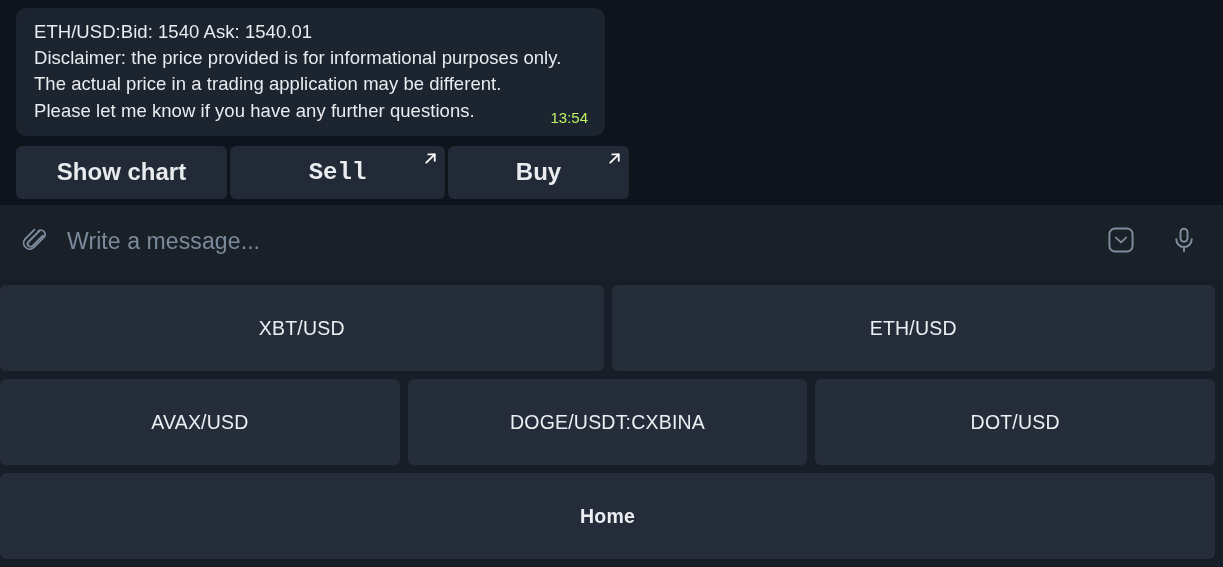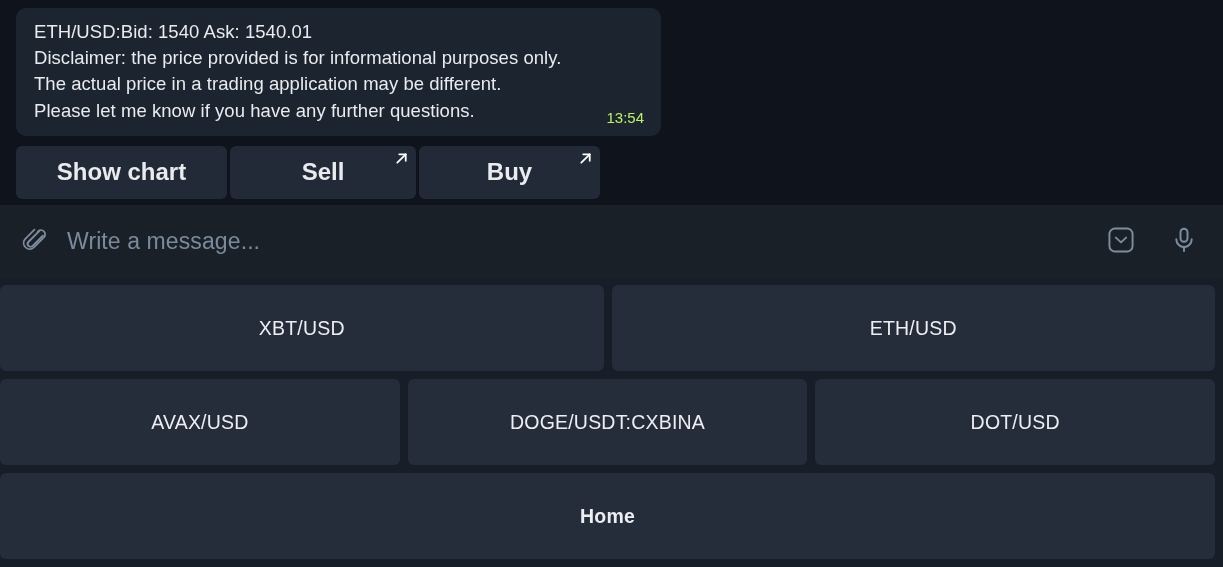--- a/index.html
+++ b/index.html
@@ -28,21 +28,21 @@
   
   .chat-area {
     position: relative;
     height: 205px;
     background: #0f141c;
     padding: 8px 0 0 16px;
   }
 
   .bubble {
     position: relative;
-    width: 645px;
+    width: 589px;
     background: #1c2430;
     border-radius: 10px;
     padding: 11px 16px 12px 18px;
   }
 
   .bubble-line {
     font-size: 18.5px;
     line-height: 26.2px;
     color: #e9ebee;
     white-space: pre;
@@ -71,21 +71,21 @@
     border-radius: 6px;
     height: 53px;
     display: flex;
     align-items: center;
     justify-content: center;
     cursor: pointer;
     user-select: none;
   }
 
   .inline-btn:nth-child(1) { width: 211px; }
-  .inline-btn:nth-child(2) { width: 186px; }
+  .inline-btn:nth-child(2) { width: 215px; font-family: Liberation Mono, monospace; }
   .inline-btn:nth-child(3) { width: 181px; }
 
   .inline-btn-label {
     font-size: 24px;
     color: #e9ebee;
     font-weight: bold;
   }
 
   .ext-arrow {
     position: absolute;

